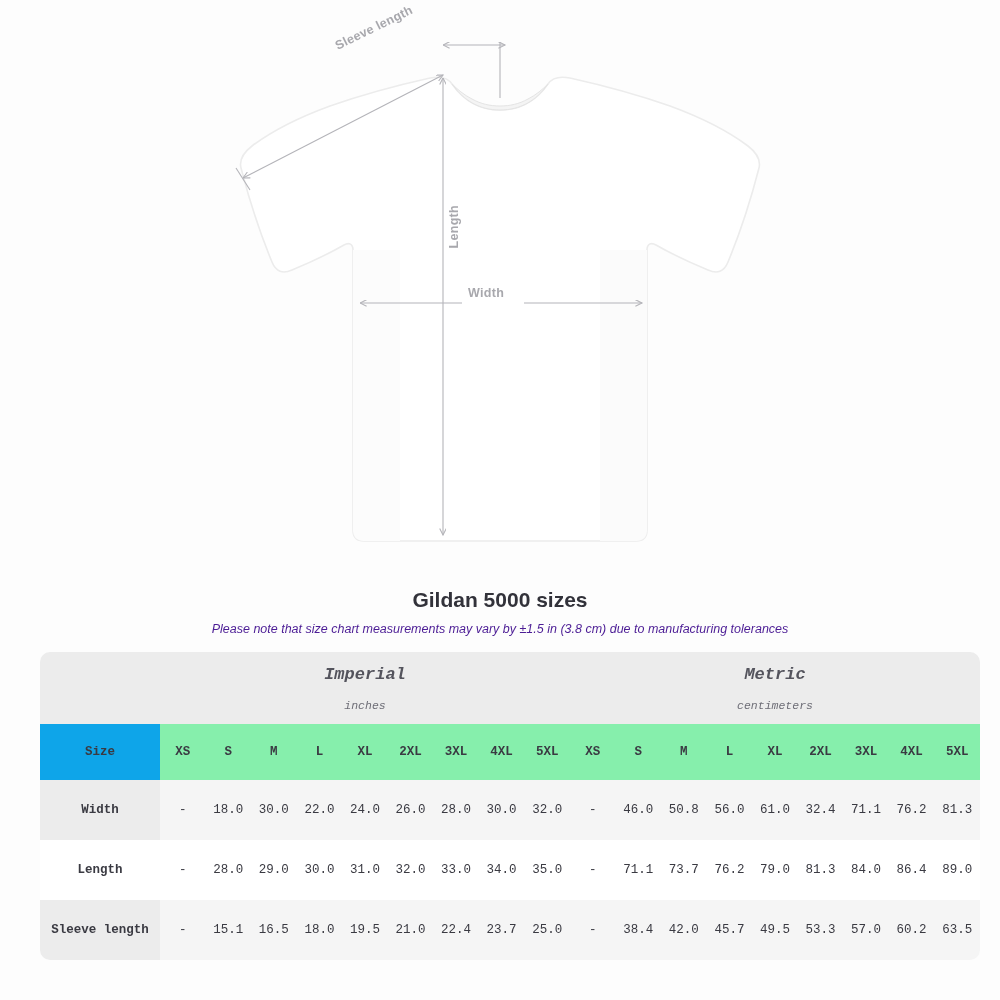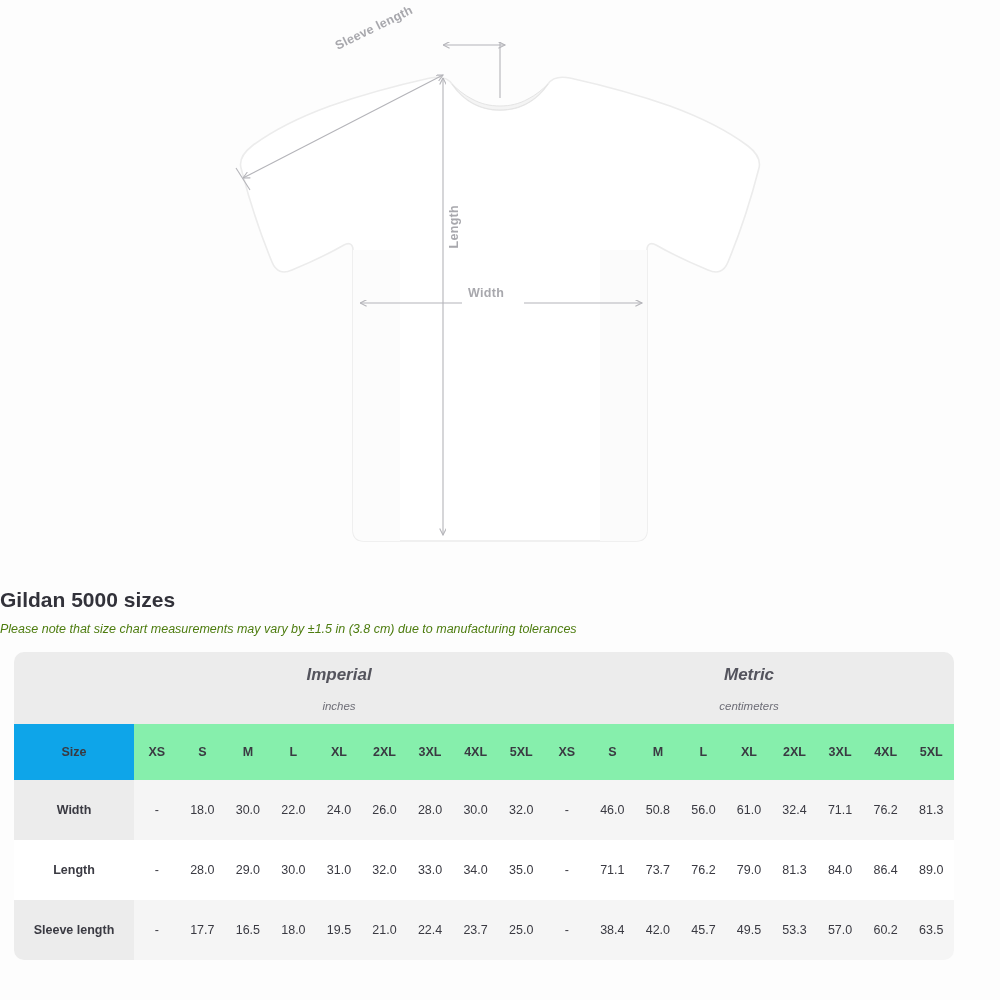--- a/index.html
+++ b/index.html
@@ -59,43 +59,44 @@
     left: 468px;
     top: 286px;
   }
 
   
   .title-block {
     position: absolute;
     top: 588px;
     left: 0;
     width: 1000px;
-    text-align: left;
+    text-align: center;
   }
 
   .chart-title {
     font-size: 21px;
     font-weight: bold;
     color: #32323a;
     margin: 0;
   }
 
   .chart-note {
     margin-top: 10px;
     font-size: 12.5px;
     font-style: italic;
-    color: #4d7c0f;
+    color: #4c1d95;
   }
 
   
   .table-wrap {
     position: absolute;
     top: 652px;
-    left: 14px;
+    left: 40px;
     width: 940px;
+    font-family: Liberation Mono, monospace;
   }
 
   table.size-table {
     width: 940px;
     border-collapse: collapse;
     table-layout: fixed;
   }
 
   table.size-table td,
   table.size-table th {
@@ -353,21 +354,21 @@
           <td>79.0</td>
           <td>81.3</td>
           <td>84.0</td>
           <td>86.4</td>
           <td>89.0</td>
         </tr>
 
         <tr class="data-row alt">
           <td class="rowlabel">Sleeve length</td>
           <td class="divider-left">-</td>
-          <td>17.7</td>
+          <td>15.1</td>
           <td>16.5</td>
           <td>18.0</td>
           <td>19.5</td>
           <td>21.0</td>
           <td>22.4</td>
           <td>23.7</td>
           <td>25.0</td>
           <td class="divider-left">-</td>
           <td>38.4</td>
           <td>42.0</td>

